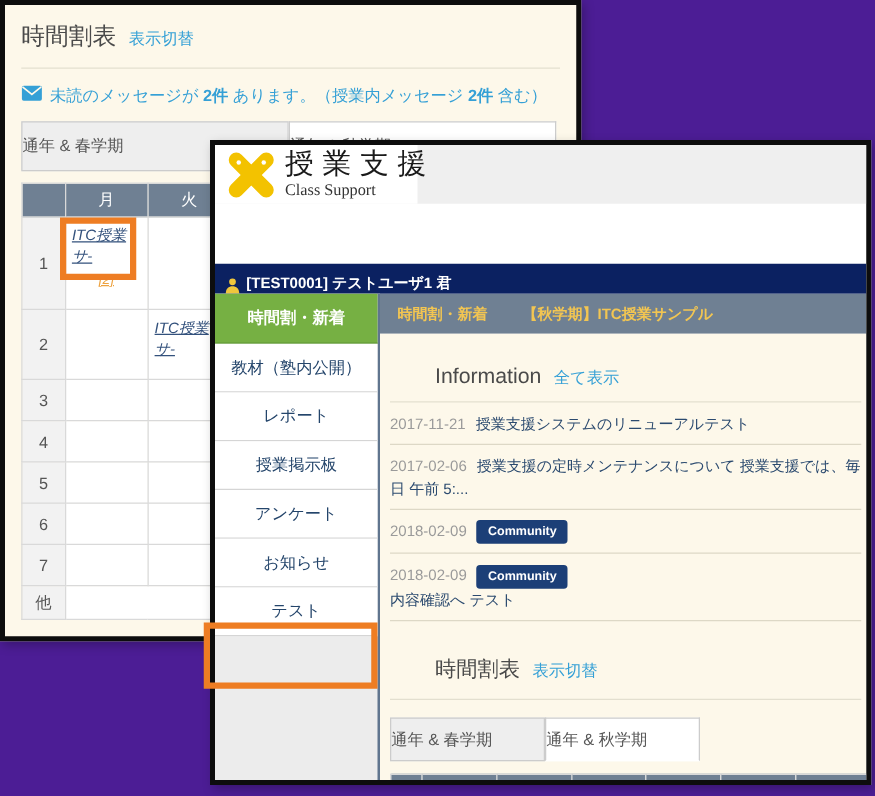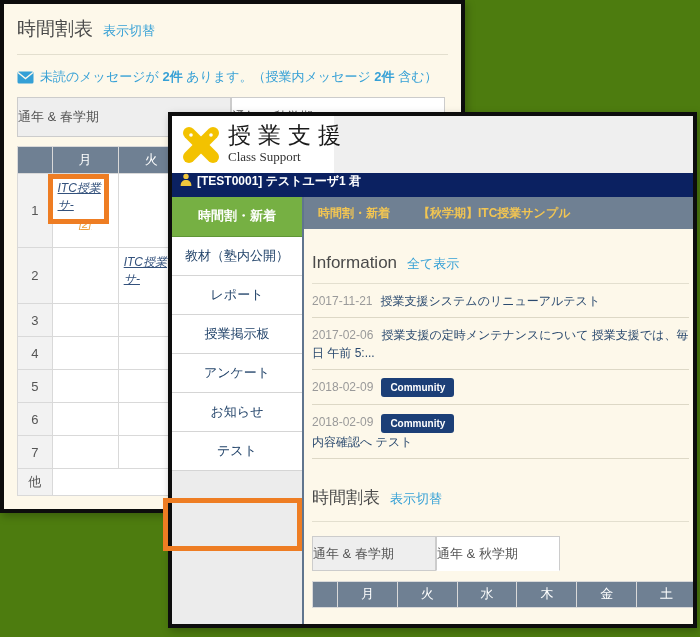--- a/index.html
+++ b/index.html
@@ -1,63 +1,63 @@
 <!DOCTYPE html>
 <html><head>
 <meta charset="utf-8">
 <style>
   * { margin:0; padding:0; box-sizing:border-box; }
   html,body { width:700px; height:637px; background:#ffffff; overflow:hidden;
               font-family:"Liberation Sans","DejaVu Sans",sans-serif; }
-  .stage { position:relative; width:700px; height:637px; background:#4d7c0f; }
+  .stage { position:relative; width:700px; height:637px; background:#4c1d95; }
 
   
   .window { position:absolute; border:4px solid #0d0d0d; background:#fdf8ea;
             box-shadow:2px 3px 8px rgba(0,0,0,0.25); overflow:hidden; }
   .back-window  { left:0;   top:0;   width:465px; height:513px; z-index:1; }
   .front-window { left:168px; top:112px; width:529px; height:516px; z-index:2; background:#fff; }
 
   
   .bw-inner { padding:12px 13px 0 13px; }
   .page-title { font-size:19px; color:#4a4a4a; display:inline-block; }
   .blue-link { color:#35a0d6; font-size:13px; text-decoration:none; margin-left:10px; cursor:pointer; }
   .divider { border:none; border-top:1px solid #e3dfcf; margin:12px 0 0 0; }
-  .unread-row { margin-top:13px; color:#35a0d6; font-size:13px; display:flex; align-items:center; gap:6px; }
+  .unread-row { margin-top:13px; color:#35a0d6; font-size:13px; display:flex; align-items:flex-start; gap:6px; }
   .unread-row b { font-weight:bold; }
   .tabs-row { margin-top:11px; display:flex; }
   .tab { height:40px; line-height:38px; text-align:left; font-size:13px; color:#555;
          background:#eeeeee; border:1px solid #cccccc; width:214px; cursor:pointer; }
   .tab.active { background:#ffffff; border-bottom-color:#ffffff; }
   table.tt { border-collapse:collapse; margin-top:9px; table-layout:fixed; }
   table.tt td, table.tt th { border:1px solid #d9d9d9; font-size:13px; vertical-align:top; }
   table.tt th.day { background:#6f8093; color:#fff; font-weight:normal; height:27px; vertical-align:middle; }
   table.tt td.rowlab { background:#f2f2f2; color:#555; text-align:center; vertical-align:middle; }
   table.tt td.cell { background:#fff; padding:6px 5px;font-style:italic; }
   .course-link { color:#33517c; font-size:12px; text-decoration:underline; line-height:1.45; display:inline-block; cursor:pointer; }
   .count-link { color:#eda23f; font-size:11px; text-decoration:underline; display:block; text-align:center; margin-top:3px; cursor:pointer; }
   .r1 { height:74px; } .r2 { height:56px; } .rsm { height:33px; } .rot { height:27px; }
 
   
-  .fw-header { height:57px; background:#efefef; display:flex; align-items:stretch; }
+  .fw-header { height:47px; background:#efefef; display:flex; align-items:stretch; }
   .fw-logo { width:162px; background:#ffffff; display:flex; align-items:center; padding-left:8px; gap:6px; }
   .logo-text-jp { font-family:"Liberation Serif","DejaVu Serif",serif; font-size:23px; color:#1a1a1a; letter-spacing:7px; line-height:1; white-space:nowrap; }
   .logo-text-en { font-family:"Liberation Serif","DejaVu Serif",serif; font-size:13px; color:#333; line-height:1.1; }
   .fw-userbar { height:24px; background:#0b2161; color:#fff; font-size:12px; font-weight:bold;
-                display:flex; align-items:flex-start; gap:5px; padding-left:8px; }
+                display:flex; align-items:flex-end; gap:5px; padding-left:8px;margin-top:48px; }
   .fw-body { display:flex; height:427px; }
   .fw-sidebar { width:132px; background:#ececec; border-right:2px solid #60758e; flex:none; }
   .side-item { height:39px; line-height:38px; text-align:center; font-size:13px; color:#24456b;
                background:#fff; border-bottom:1px solid #d5d5d5; cursor:pointer; }
   .side-item.active { height:40px; background:#76b043; color:#fff; font-weight:bold; border-bottom:1px solid #5f9636; }
   .fw-right { flex:1; display:flex; flex-direction:column; min-width:0; }
   .fw-breadcrumb { height:32px; background:#6f8093; display:flex; align-items:center; gap:28px;
                    padding-left:14px; font-size:12px; font-weight:bold; color:#f2c552; flex:none; }
   .fw-main { flex:1; background:#fdf8ea; padding:0 4px 0 8px; overflow:hidden; }
   .section-head { margin-top:24px; }
-  .section-head .h { font-size:17px; color:#4a4a4a; display:inline-block; }
+  .section-head .h { font-size:17px; color:#4a4a4a; display:inline-block;margin-left:36px; }
   .info-item { border-bottom:1px solid #ddd8c6; padding:8px 0 7px 0; font-size:12px; line-height:1.5; }
   .info-date { color:#9a9a9a; margin-right:8px; }
   .info-title { color:#2b4a6f; }
   .badge { display:inline-block; background:#1c3f77; color:#fff; font-size:10px; font-weight:bold;
            padding:2px 9px; border-radius:3px; vertical-align:middle; }
   .tt2-head { margin-top:27px; }
   .fw-tabs { margin-top:14px; display:flex; }
   .fw-tabs .tab { width:124px; height:35px; line-height:33px; }
   table.tt-front { border-collapse:collapse; margin-top:10px; width:385px; table-layout:fixed; }
   table.tt-front th, table.tt-front td { border:1px solid #d9d9d9; font-size:13px; }

